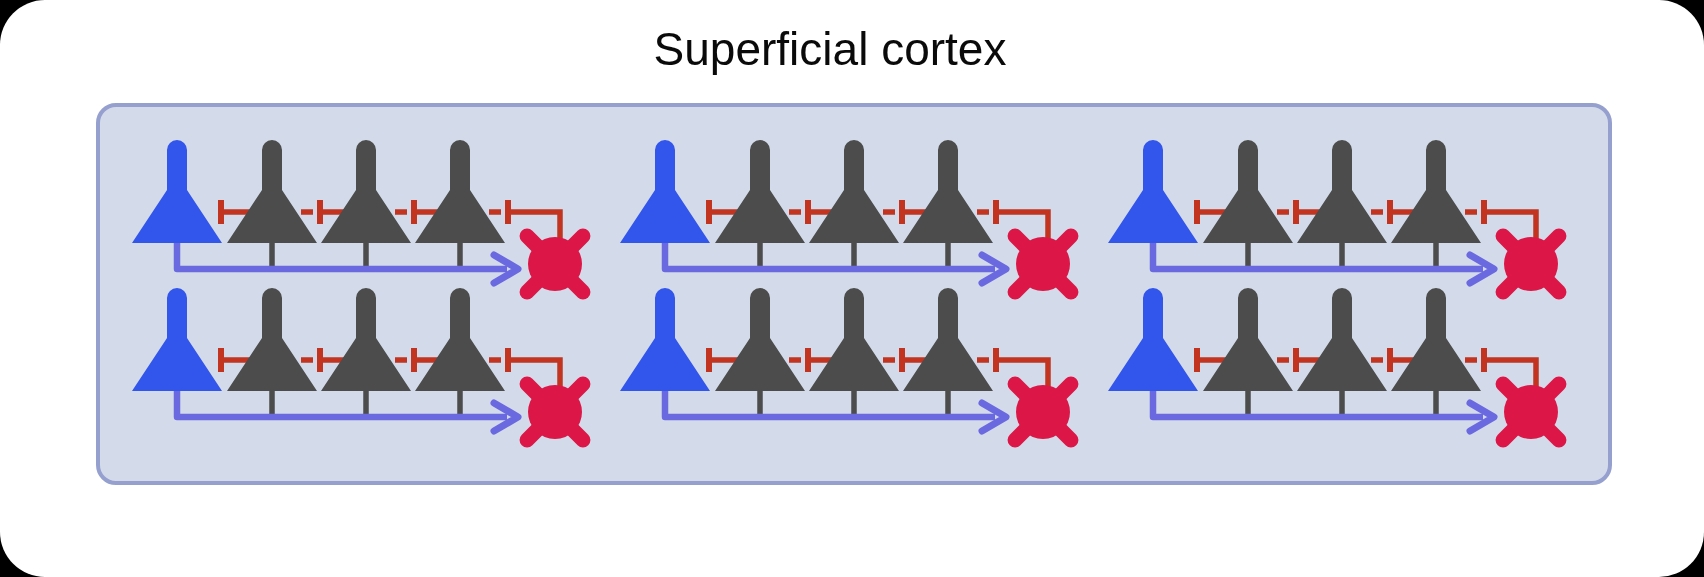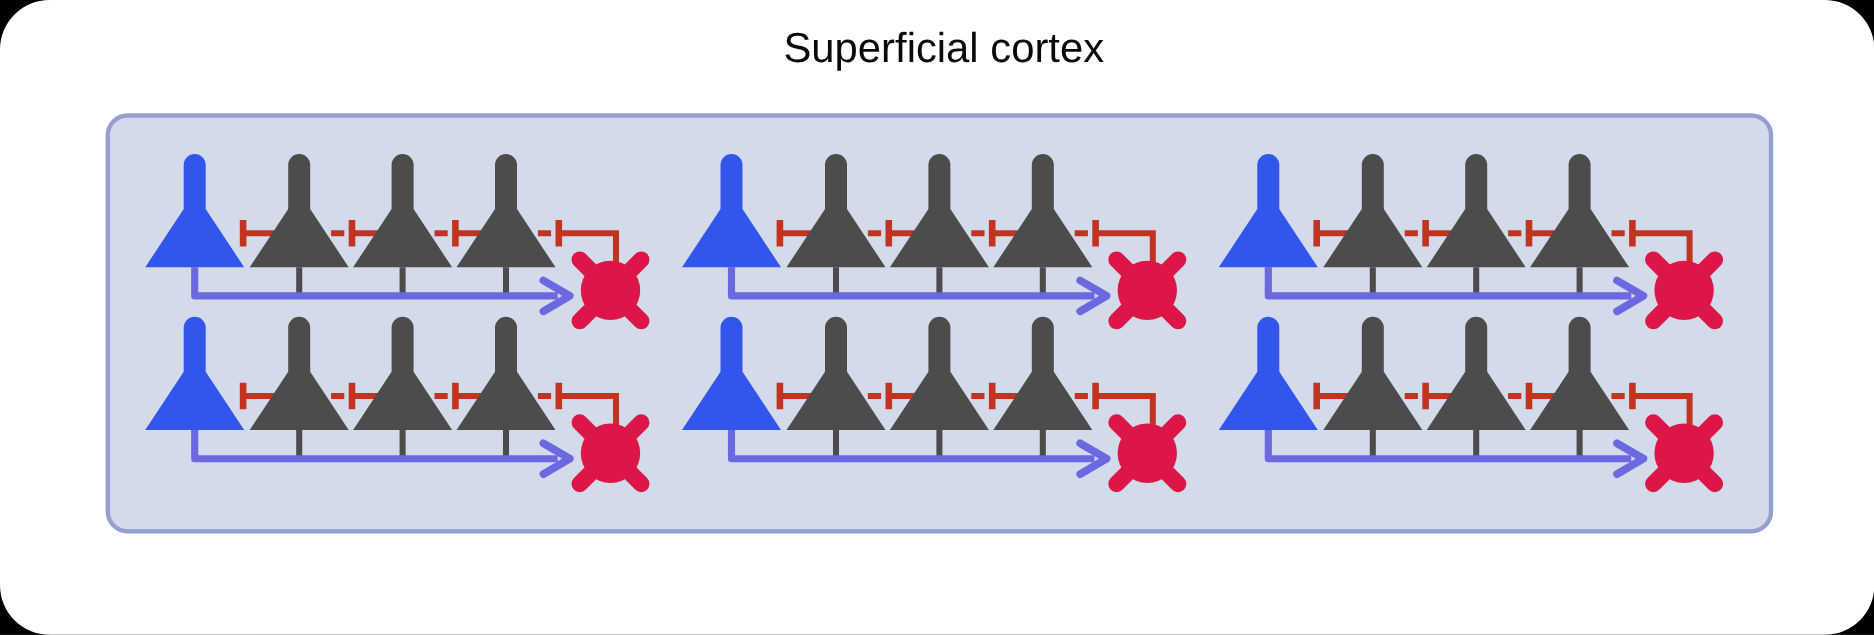--- a/index.html
+++ b/index.html
@@ -13,21 +13,21 @@
   .figure-title{
     position:absolute;top:22px;left:0;width:1660px;text-align:center;
     font-size:46px;line-height:1.2;color:#0a0a0a;letter-spacing:0px;
   }
   svg.diagram{position:absolute;left:0;top:0;}
 </style>
 </head>
 <body>
 
 <div class="page-canvas">
-  <div class="figure-title" style="color: rgb(10, 10, 10); font-size: 38px; padding-left: 28px;">Superficial cortex</div>
+  <div class="figure-title" style="color: rgb(10, 10, 10); font-size: 46px;">Superficial cortex</div>
 
   <svg class="diagram" id="diagram-svg" width="1704" height="577" viewBox="0 0 1704 577">
       <rect x="98" y="105" width="1512" height="378" rx="18" fill="#d3dbea" stroke="#96a0cf" stroke-width="4"></rect>
       <g transform="translate(177 140)">
         <path d="M 46 72 H 82 M 124 72 H 136 M 145 72 H 177 M 218 72 H 230 M 239 72 H 271 M 312 72 H 324 M 333 72 H 383 V 101" fill="none" stroke="#c23420" stroke-width="5.5" stroke-linejoin="miter"></path>
         <path d="M 44 60 V 84 M 143 60 V 84 M 237 60 V 84 M 331 60 V 84" fill="none" stroke="#c23420" stroke-width="6" stroke-linecap="butt"></path>
         <path d="M 95 103 V 131 M 189 103 V 131 M 283 103 V 131" fill="none" stroke="#4c4c4c" stroke-width="5.5"></path>
         <g>
           <path d="M 0 103 V 129 H 330" fill="none" stroke="#6b69e0" stroke-width="6.5" stroke-linejoin="round"></path>
           <path d="M 317 115 L 341 129 L 317 143" fill="none" stroke="#6b69e0" stroke-width="7" stroke-linecap="round" stroke-linejoin="round"></path>

